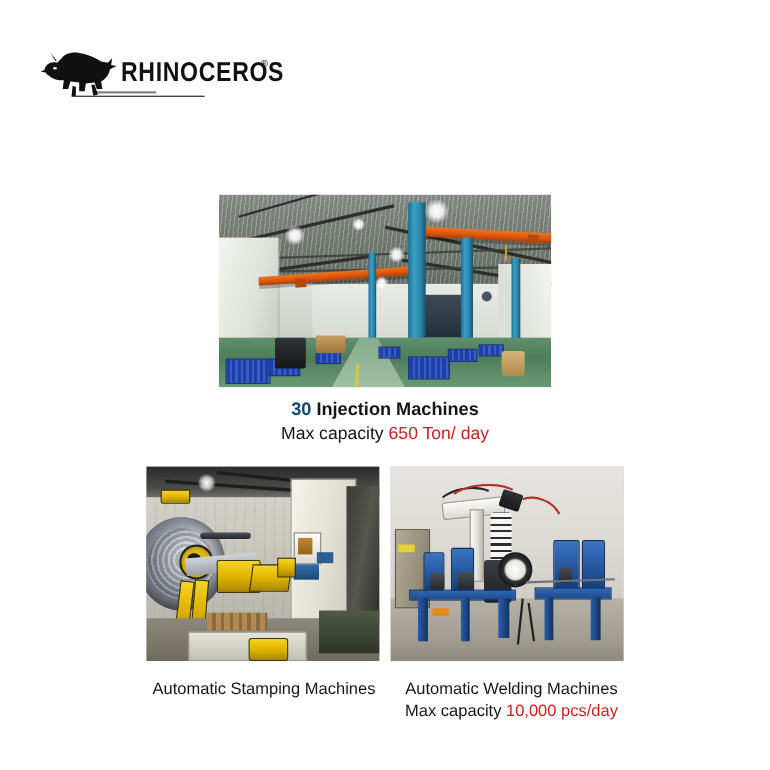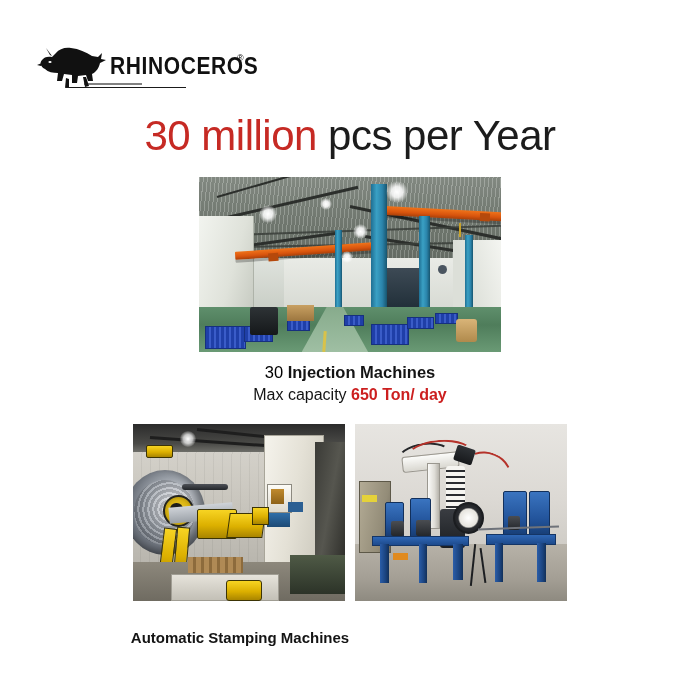--- a/index.html
+++ b/index.html
@@ -515,25 +515,25 @@
     position:absolute;
     text-align:center;
     line-height:1.32;
     white-space:nowrap;
   }
   .cap-main { left:0; top:362px; width:700px; }
   .cap-left { left:100px; top:617px; width:280px; }
   .cap-right { left:325px; top:617px; width:280px; }
 
   .cap-l1 { font-size:16.5px; font-weight:bold; color:#141414; }
-  .cap-l1-sm { font-size:15px; font-weight:bold; color:#141414;margin-top:11px; }
+  .cap-l1-sm { font-size:15px; font-weight:normal; color:#141414; }
   .cap-l2 { font-size:16px; font-weight:normal; color:#141414; }
   .cap-l2-sm { font-size:15px; font-weight:normal; color:#141414; }
-  .red { color:#000000; font-weight:normal; }
-  .redb { color:#cc1f1f; font-weight:bold; }
+  .red { color:#0c4a6e; font-weight:bold; }
+  .redb { color:#cc1f1f; font-weight:normal; }
 </style>
 </head>
 <body>
 
 <div class="page">
 
   <div class="header">
 
     <div class="logo-block">
       <svg class="logo-mark" viewBox="0 0 80 48">
@@ -550,23 +550,20 @@
         <ellipse cx="14" cy="20" rx="1.6" ry="1.1" fill="#ffffff"></ellipse>
       </svg>
       <div class="logo-underline"></div>
       <div class="logo-underline-2"></div>
       <div class="logo-word">RHINOCEROS</div>
       <div class="logo-reg">®</div>
     </div>
 
   </div>
 
-  <div class="headline">
-    <span class="hl-accent">30 million</span><span class="hl-rest"> pcs per Year</span>
-  </div>
 
   <div class="photo photo-main">
     <div class="scene">
       <div class="f-roof">
         <div class="f-roof-sheet"></div>
       </div>
       <div class="truss t1"></div>
       <div class="truss t2"></div>
       <div class="truss t3"></div>
       <div class="truss t4"></div>
@@ -706,14 +703,20 @@
       <div class="w-orange"></div>
       <div class="w-cord"></div>
       <div class="w-cord2"></div>
     </div>
   </div>
 
   <div class="cap cap-left">
     <div class="cap-l1-sm">Automatic Stamping Machines</div>
   </div>
 
+  <div class="cap cap-right">
+    <div class="cap-l1-sm">Automatic Welding Machines</div>
+    <div class="cap-l2-sm">
+      <span>Max capacity </span><span class="redb">10,000 pcs/day</span>
+    </div>
+  </div>
 
 </div>
 
 </body></html>

